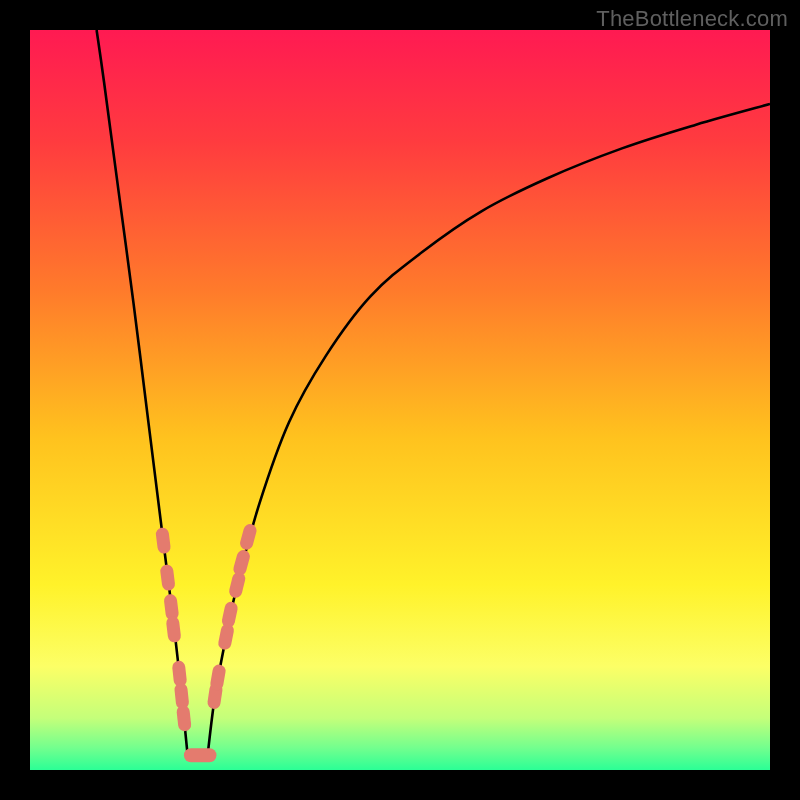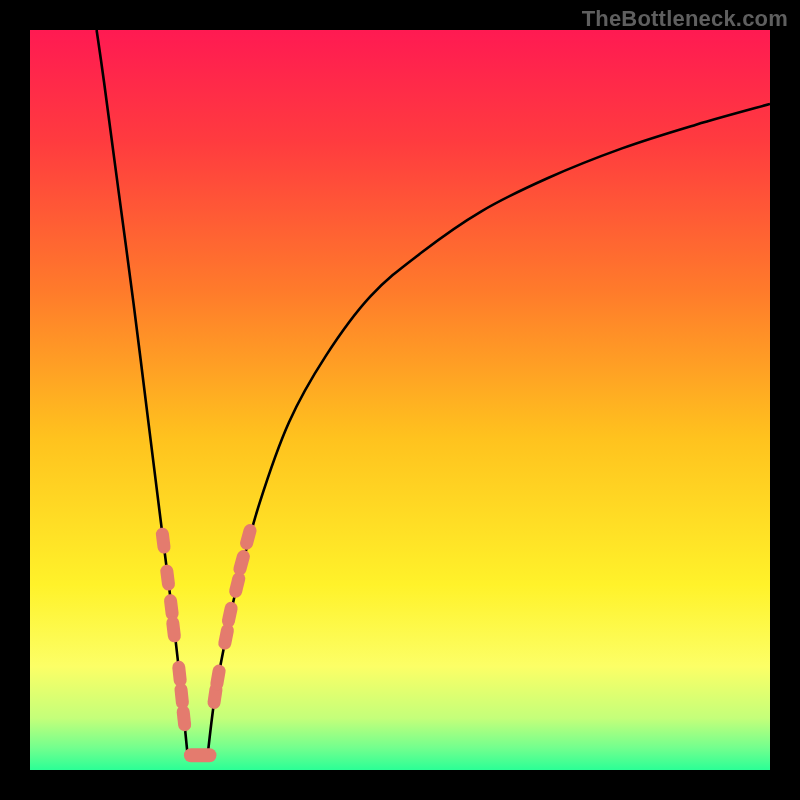--- a/index.html
+++ b/index.html
@@ -33,21 +33,21 @@
     width: 740px;
     height: 740px;
     overflow: visible;
   }
   .watermark {
     position: absolute;
     top: 6px;
     right: 12px;
     color: #5f5f5f;
     font-size: 22px;
-    font-weight: 700;
+    font-weight: 400;
     letter-spacing: 0.2px;
   }
 </style>
 </head>
 <body>
 
 <div class="watermark">TheBottleneck.com</div>
 
 <div class="frame">
 

